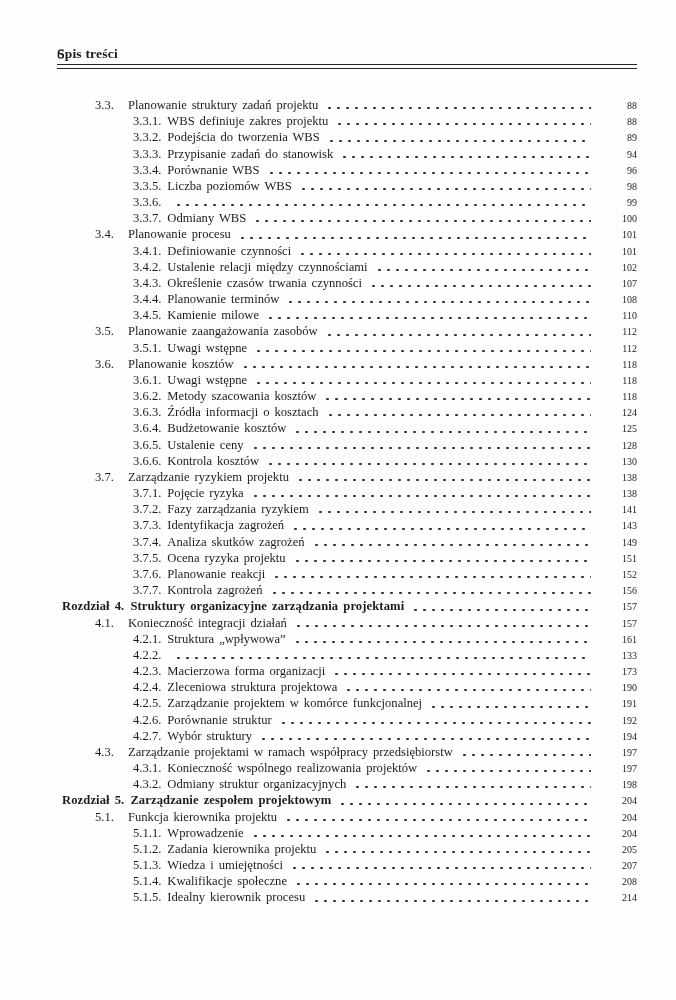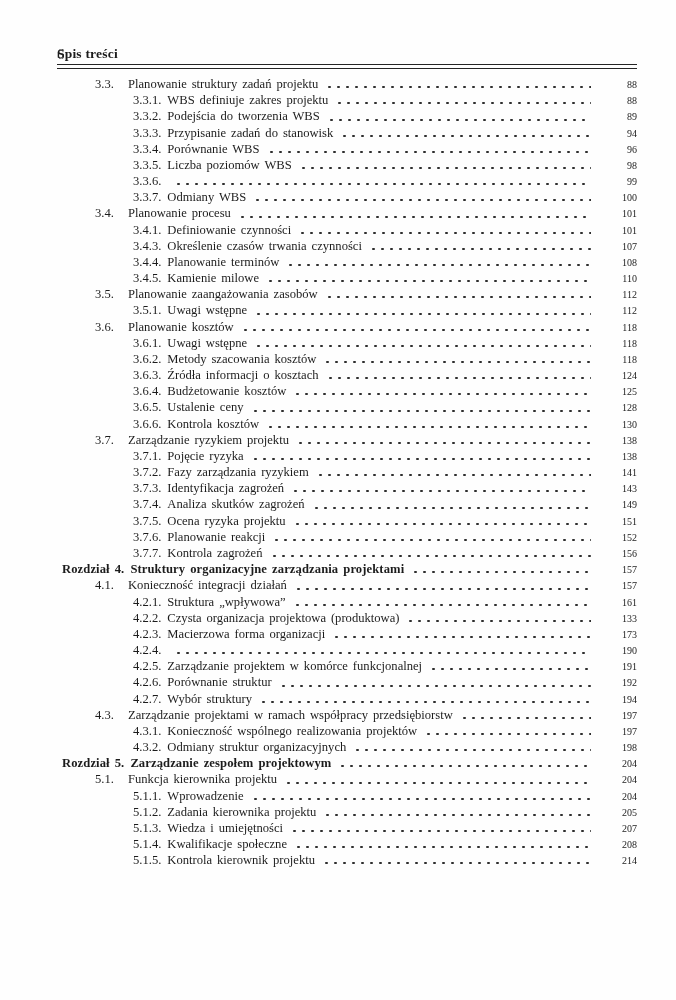--- a/index.html
+++ b/index.html
@@ -31,21 +31,21 @@
     font-weight:bold;font-size:13.5px;line-height:16px;
     letter-spacing:0.2px;
   }
   .rule{
     margin-top:2px;
     height:3px;
     border-top:1.6px solid #242424;
     border-bottom:1.1px solid #242424;
   }
   .toc{
-    margin-top:7px;
+    margin-top:28px;
     padding-left:5px;
   }
   .row{
     display:flex;
     align-items:baseline;
     height:16.18px;
     font-size:12.6px;
     line-height:16.18px;
     white-space:nowrap;
     word-spacing:1.8px;
@@ -144,20 +144,26 @@
     <span class="leader"></span>
     <span class="page-num">101</span>
   </div>
         <div class="row subsection">
     <span class="num">3.4.1.</span>
     <span class="row-title">Definiowanie czynności</span>
     <span class="leader"></span>
     <span class="page-num">101</span>
   </div>
         <div class="row subsection">
+    <span class="num">3.4.2.</span>
+    <span class="row-title">Ustalenie relacji między czynnościami</span>
+    <span class="leader"></span>
+    <span class="page-num">102</span>
+  </div>
+        <div class="row subsection">
     <span class="num">3.4.3.</span>
     <span class="row-title">Określenie czasów trwania czynności</span>
     <span class="leader"></span>
     <span class="page-num">107</span>
   </div>
         <div class="row subsection">
     <span class="num">3.4.4.</span>
     <span class="row-title">Planowanie terminów</span>
     <span class="leader"></span>
     <span class="page-num">108</span>
@@ -283,32 +289,32 @@
     <span class="page-num">157</span>
   </div>
         <div class="row subsection">
     <span class="num">4.2.1.</span>
     <span class="row-title">Struktura „wpływowa”</span>
     <span class="leader"></span>
     <span class="page-num">161</span>
   </div>
         <div class="row subsection">
     <span class="num">4.2.2.</span>
-    <span class="row-title">Czysta organizacja projektowa (produktowa)</span>
     <span class="leader"></span>
     <span class="page-num">133</span>
   </div>
         <div class="row subsection">
     <span class="num">4.2.3.</span>
     <span class="row-title">Macierzowa forma organizacji</span>
     <span class="leader"></span>
     <span class="page-num">173</span>
   </div>
         <div class="row subsection">
     <span class="num">4.2.4.</span>
+    <span class="row-title">Zleceniowa struktura projektowa</span>
     <span class="leader"></span>
     <span class="page-num">190</span>
   </div>
         <div class="row subsection">
     <span class="num">4.2.5.</span>
     <span class="row-title">Zarządzanie projektem w komórce funkcjonalnej</span>
     <span class="leader"></span>
     <span class="page-num">191</span>
   </div>
         <div class="row subsection">
@@ -372,19 +378,19 @@
     <span class="page-num">207</span>
   </div>
         <div class="row subsection">
     <span class="num">5.1.4.</span>
     <span class="row-title">Kwalifikacje społeczne</span>
     <span class="leader"></span>
     <span class="page-num">208</span>
   </div>
         <div class="row subsection">
     <span class="num">5.1.5.</span>
-    <span class="row-title">Kontrola kierownik projektu</span>
+    <span class="row-title">Idealny kierownik procesu</span>
     <span class="leader"></span>
     <span class="page-num">214</span>
   </div>
       </div>
   </div>
 </div>
 
 </body></html>

